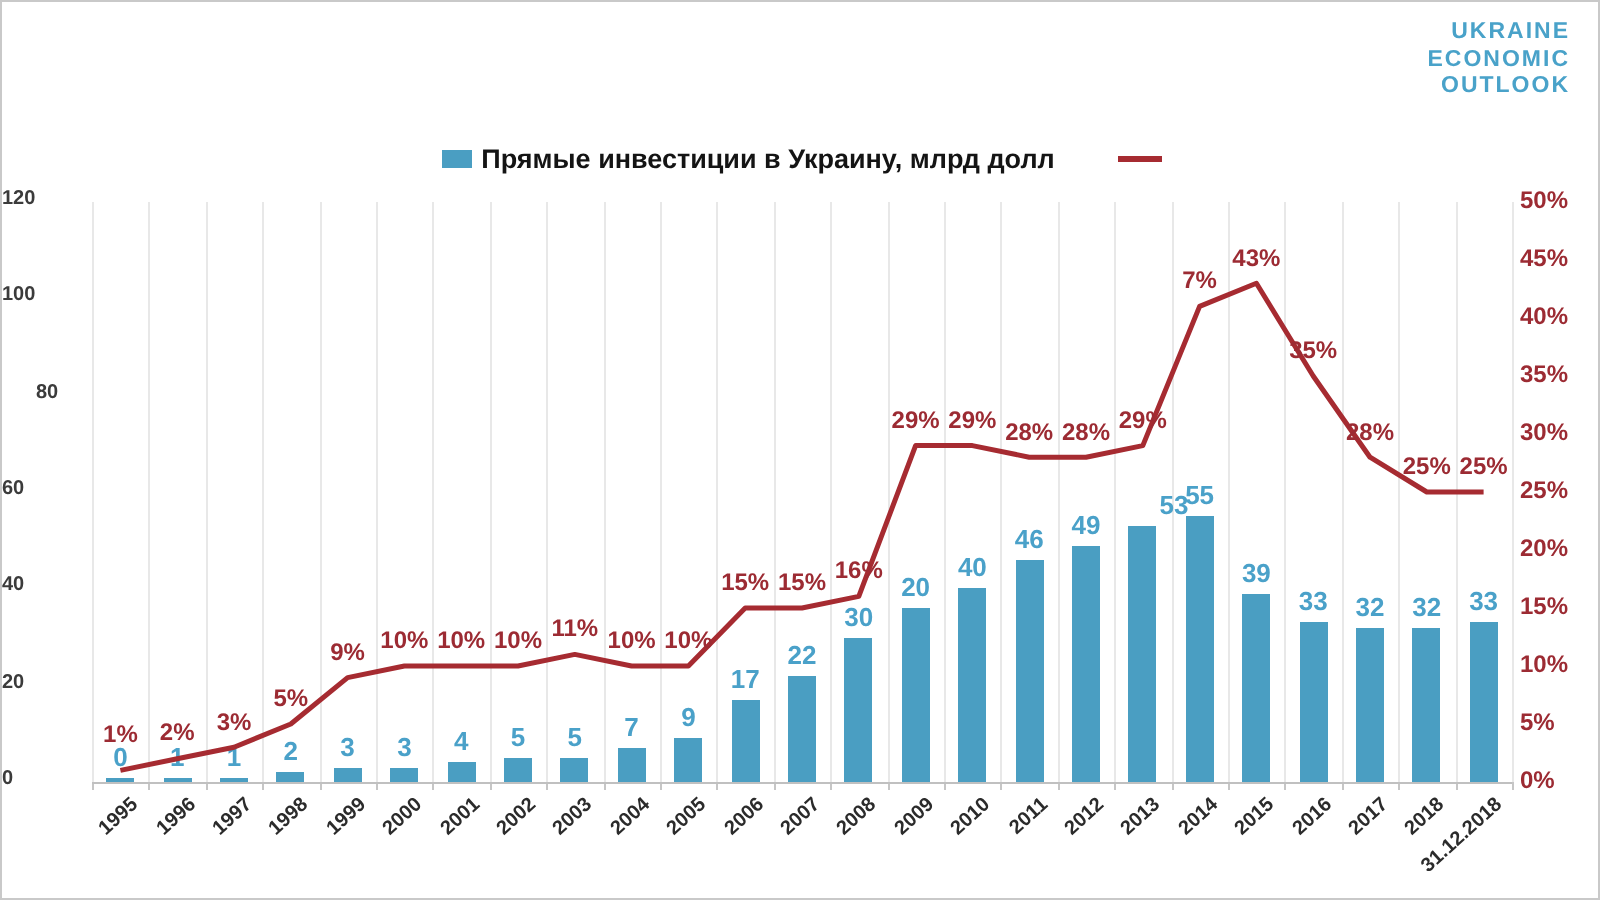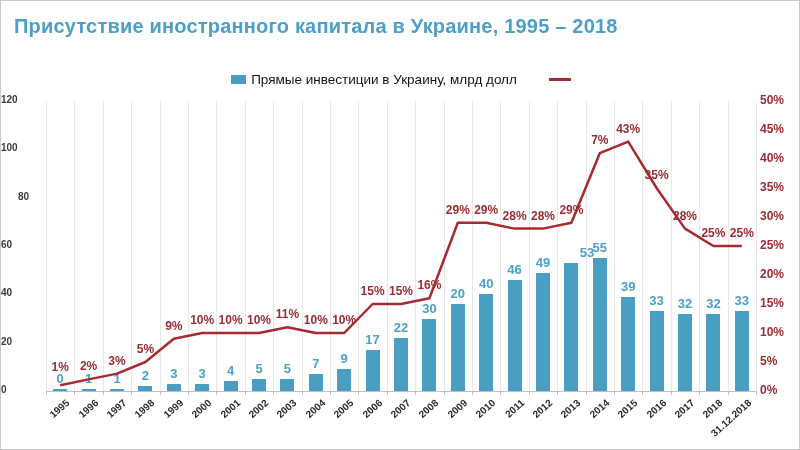--- a/index.html
+++ b/index.html
@@ -17,21 +17,21 @@
     font-size:11.5px;font-weight:bold;color:#49a2c9;
     line-height:1.18;letter-spacing:1px;
   }
   #legend{
     position:absolute;left:0;top:71px;width:800px;
     display:flex;justify-content:center;align-items:center;gap:32px;
   }
   .legend-item{display:flex;align-items:center;gap:5px;}
   .legend-swatch-bar{width:15px;height:9px;background:#4a9ec2;}
   .legend-swatch-line{width:22px;height:3px;background:#a62b31;}
-  .legend-label{font-size:13.5px;font-weight:normal;color:#141414;}
+  .legend-label{font-size:13.5px;font-weight:bold;color:#141414;}
   .grid-line{position:absolute;width:1px;background:#e8e8e8;top:100px;height:290px;}
   .tick-mark{position:absolute;width:1px;background:#c6c6c6;top:390px;height:4px;}
   #x-axis-line{position:absolute;left:45px;top:390px;width:710px;height:1px;background:#c0c0c0;}
   .y-label-left{
     position:absolute;left:0;width:14px;text-align:left;
     font-size:10px;font-weight:bold;color:#3b3b3b;
   }
   .y-label-right{
     position:absolute;left:759px;width:40px;text-align:left;
     font-size:12px;font-weight:bold;color:#9c2b33;
@@ -49,22 +49,26 @@
     position:absolute;width:72px;text-align:right;
     font-size:10px;font-weight:bold;color:#2b2b2b;
     transform:rotate(-42deg);transform-origin:100% 0%;
   }
   #line-svg{position:absolute;left:0;top:0;width:800px;height:450px;pointer-events:none;}
 </style>
 </head>
 <body>
 
 <div id="frame">
-  <div id="chart-title">Присутствие иностранного капитала в Украине, 1995 – 2018</div>
-
+
+  <div id="logo">
+    <div>UKRAINE</div>
+    <div>ECONOMIC</div>
+    <div>OUTLOOK</div>
+  </div>
 
   <div id="legend">
     <div class="legend-item">
       <span class="legend-swatch-bar"></span>
       <span class="legend-label">Прямые инвестиции в Украину, млрд долл</span>
     </div>
     <div class="legend-item">
       <span class="legend-swatch-line"></span>
     </div>
   </div>

